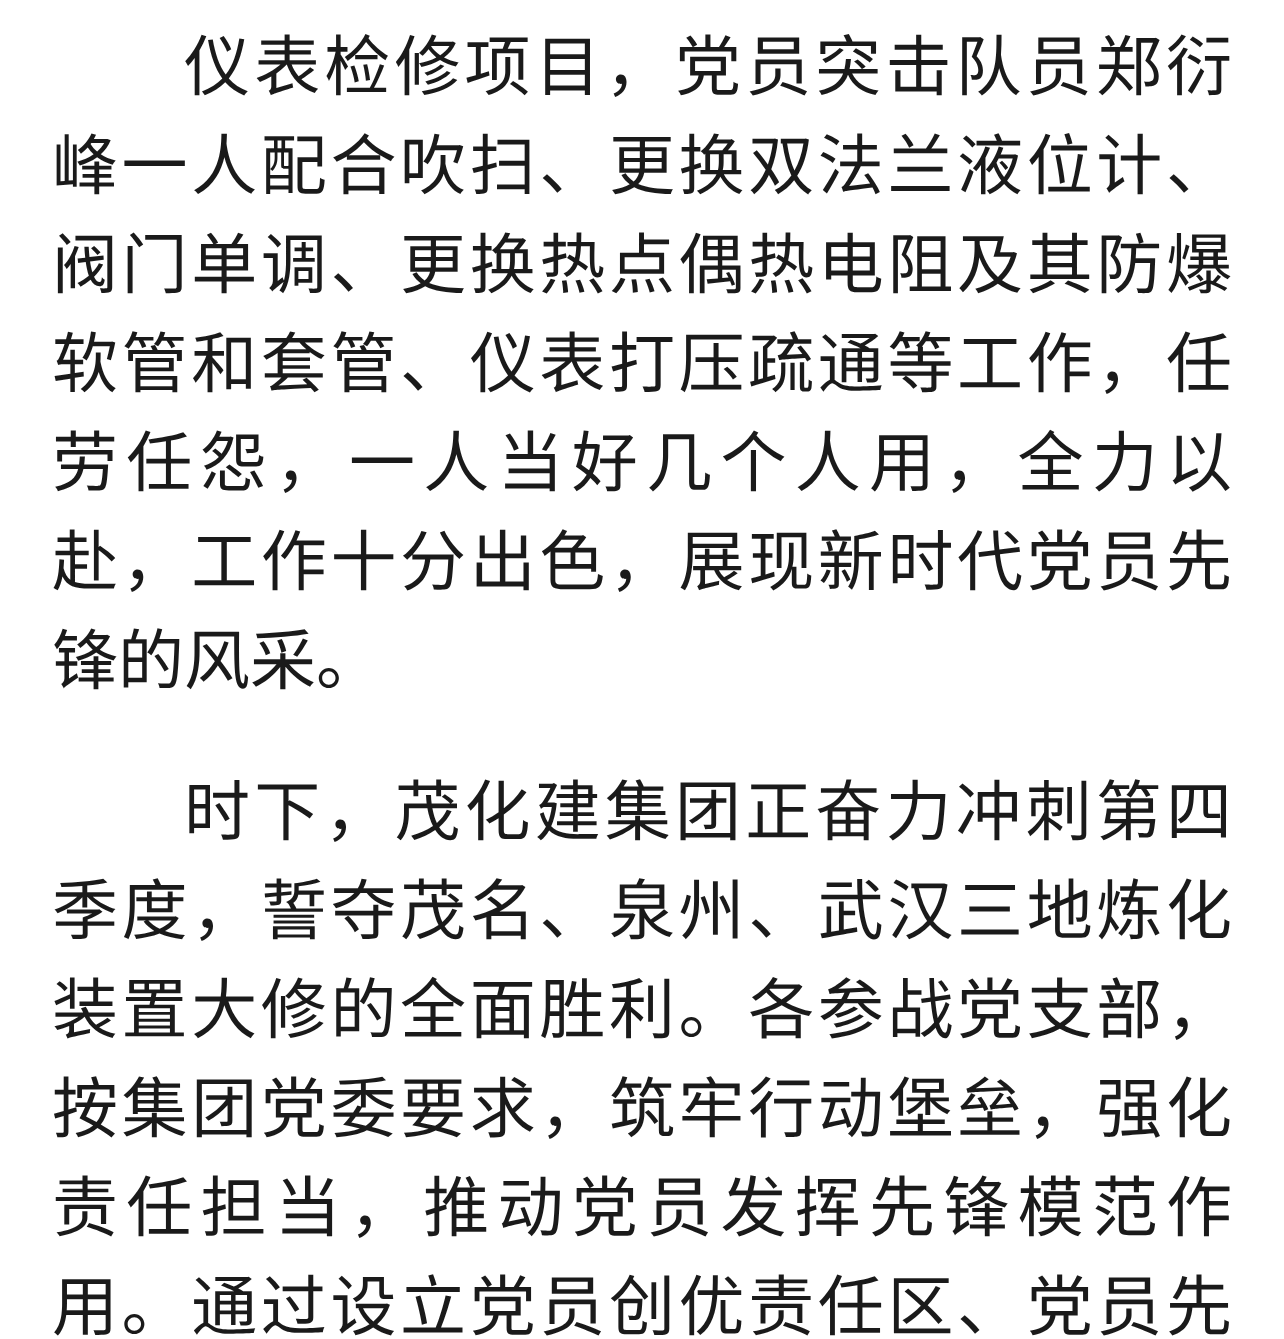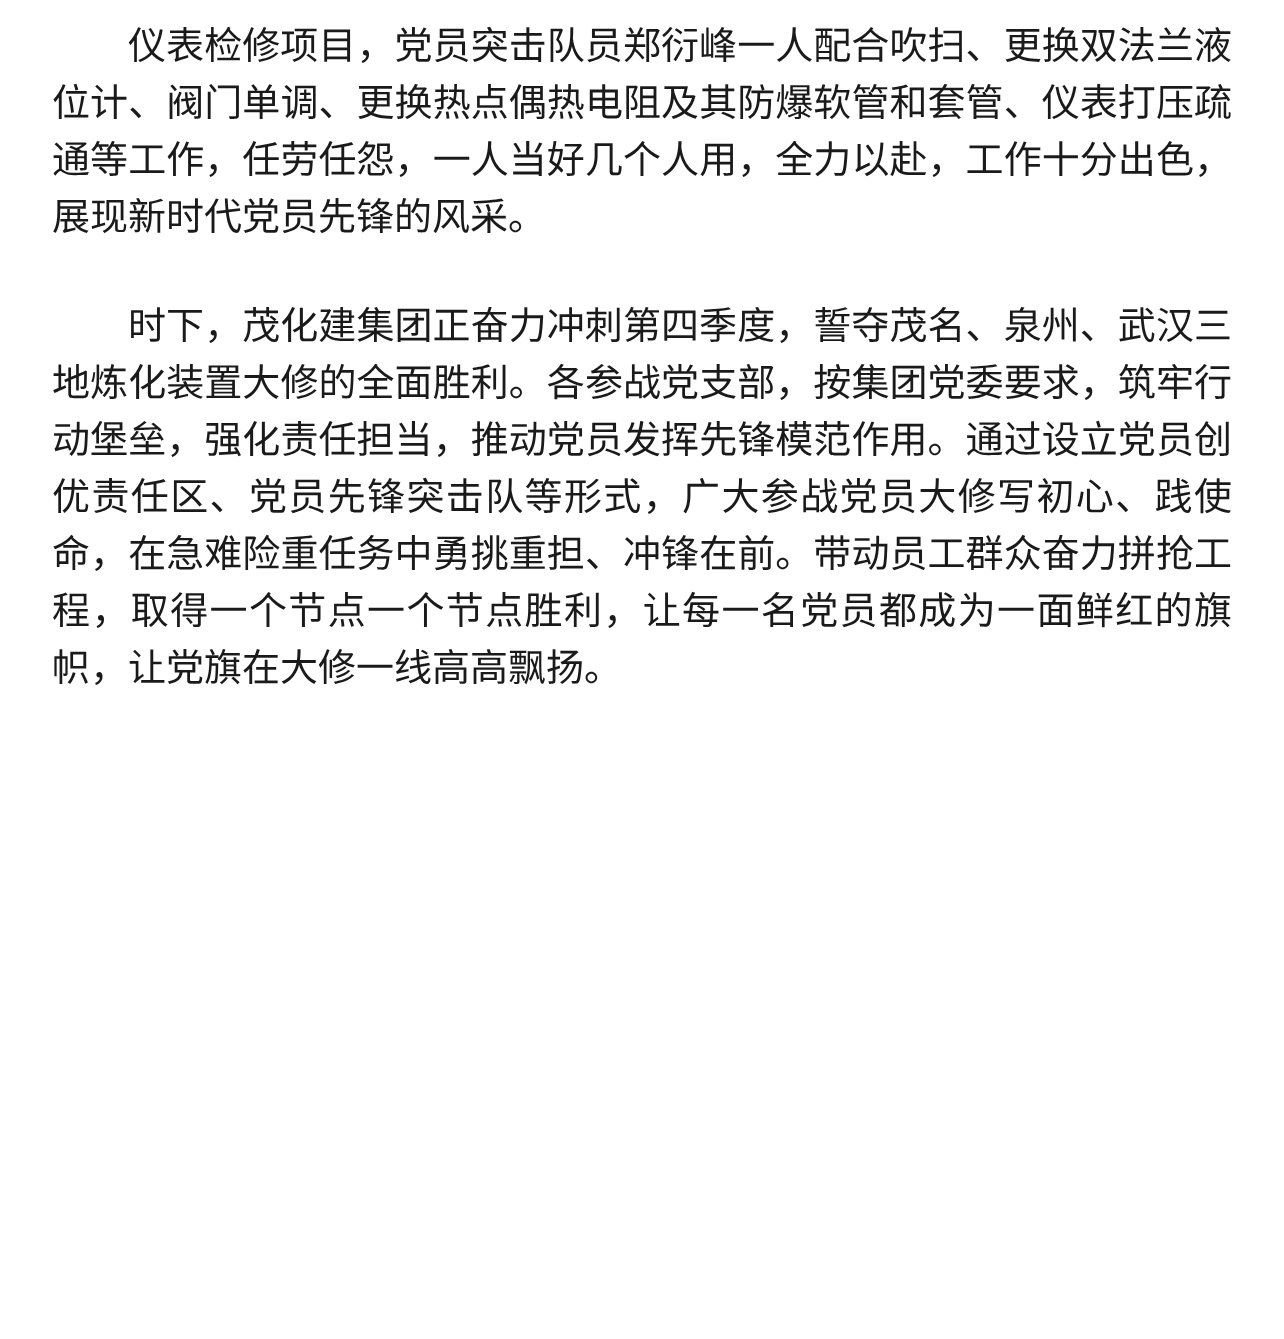--- a/index.html
+++ b/index.html
@@ -13,21 +13,21 @@
     overflow: hidden;
     font-family: "Liberation Sans", "DejaVu Sans", sans-serif;
   }
   .article {
     box-sizing: border-box;
     width: 1284px;
     padding: 18px 52px 0 52px;
   }
   .para {
     margin: 0 0 52px 0;
-    font-size: 38px;
+    font-size: 66px;
     line-height: 1.50;
     color: #1a1a1a;
     text-align: justify;
     text-justify: inter-ideograph;
     text-indent: 2em;
     letter-spacing: 0px;
     font-weight: 400;
   }
   .para:last-child {
     margin-bottom: 0;

